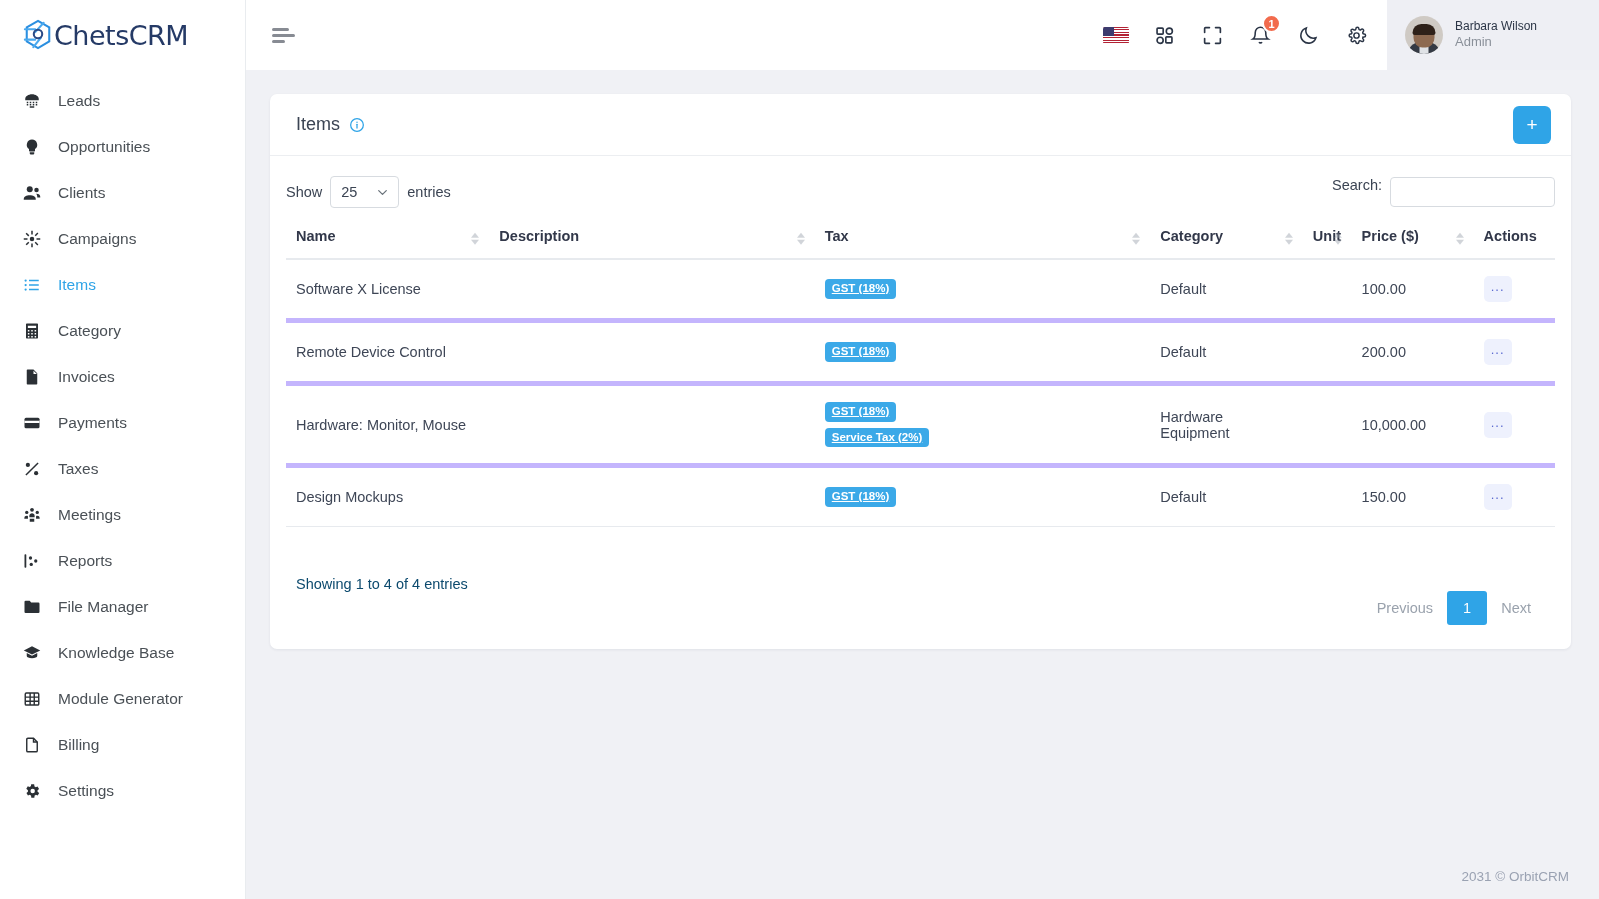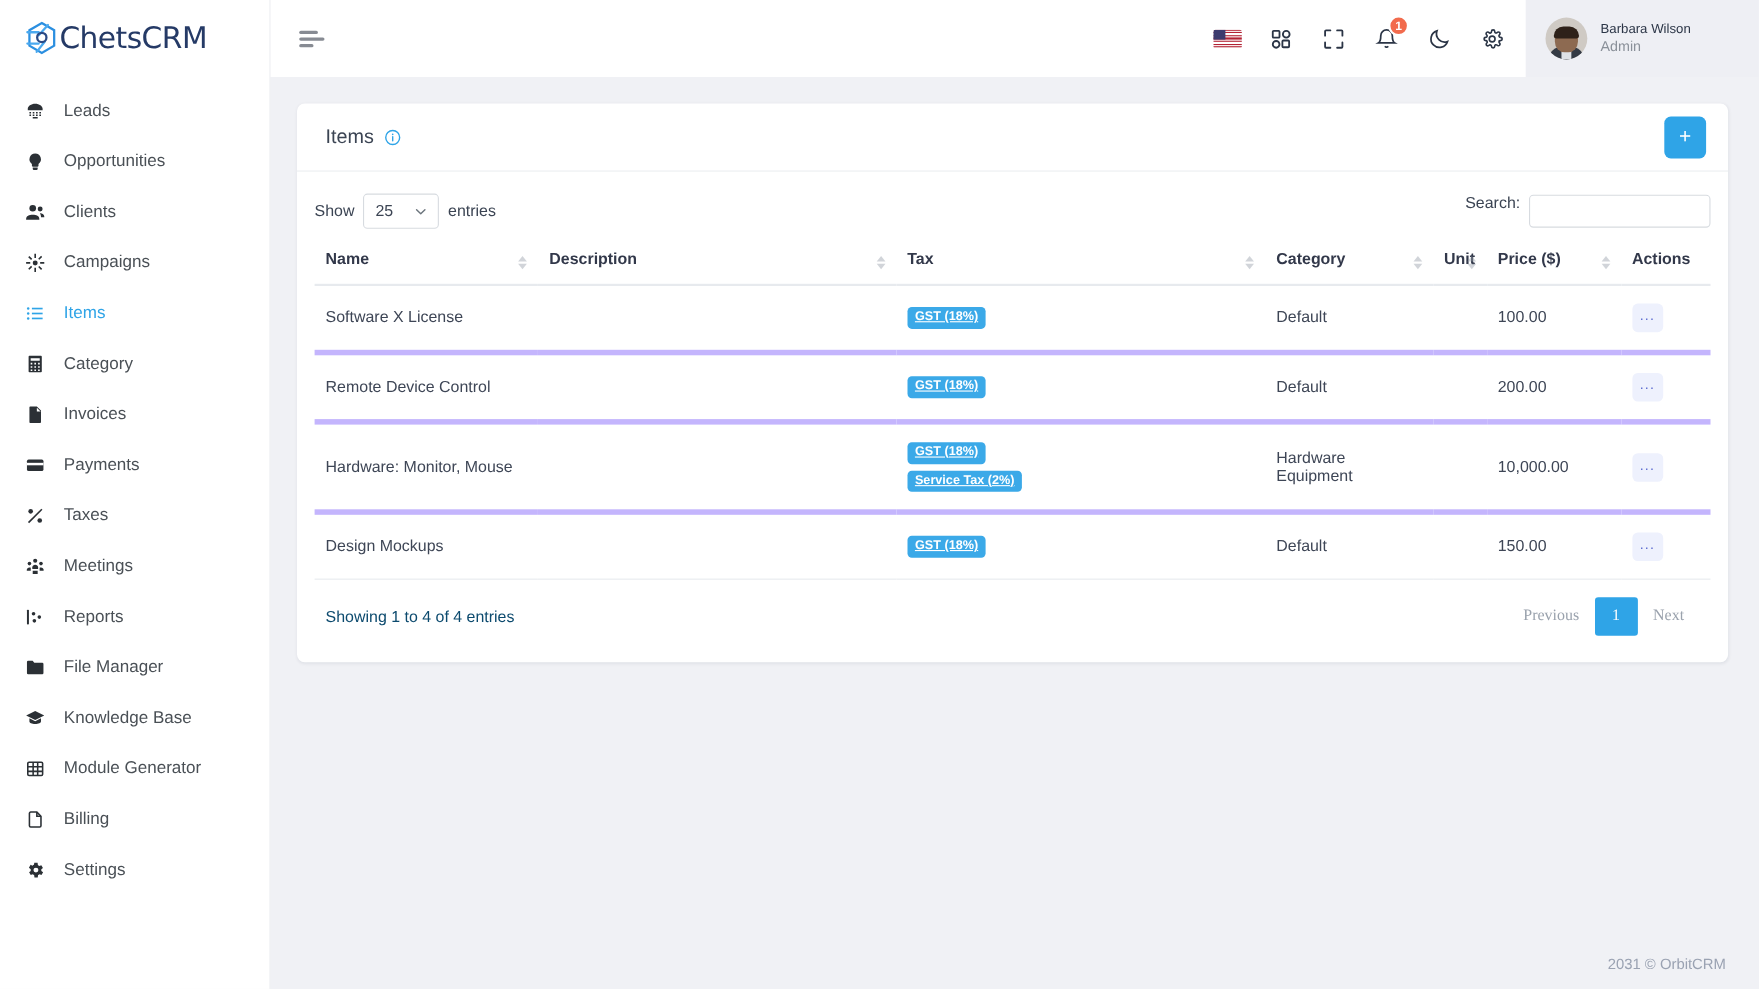--- a/index.html
+++ b/index.html
@@ -208,21 +208,21 @@
     letter-spacing: 1px; padding-bottom: 5px;
   }
 
   .dt-footer {
     display: flex; align-items: center; padding: 16px 10px 14px 10px;
   }
   .dt-info { font-size: 14.5px; color: #0c4a6e; }
   .pagination { margin-left: auto; display: flex; align-items: center; }
   .page-link {
     padding: 8px 14px; font-size: 14.5px; color: #9aa2ad; cursor: pointer;
-    background: transparent; border: none; font-family: Liberation Serif, serif;
+    background: transparent; border: none; font-family: Liberation Sans, sans-serif; margin-top: 48px;
   }
   .page-link.current {
     background: #2fa4e7; color: #fff; border-radius: 3px; padding: 9px 16px;
   }
   .page-link.disabled { color: #9aa2ad; }
 
   .footer-bar {
     height: 46px; display: flex; align-items: center; justify-content: flex-end;
     padding-right: 30px; font-size: 13.5px; color: #9aa2b2;
     flex: 0 0 46px;

